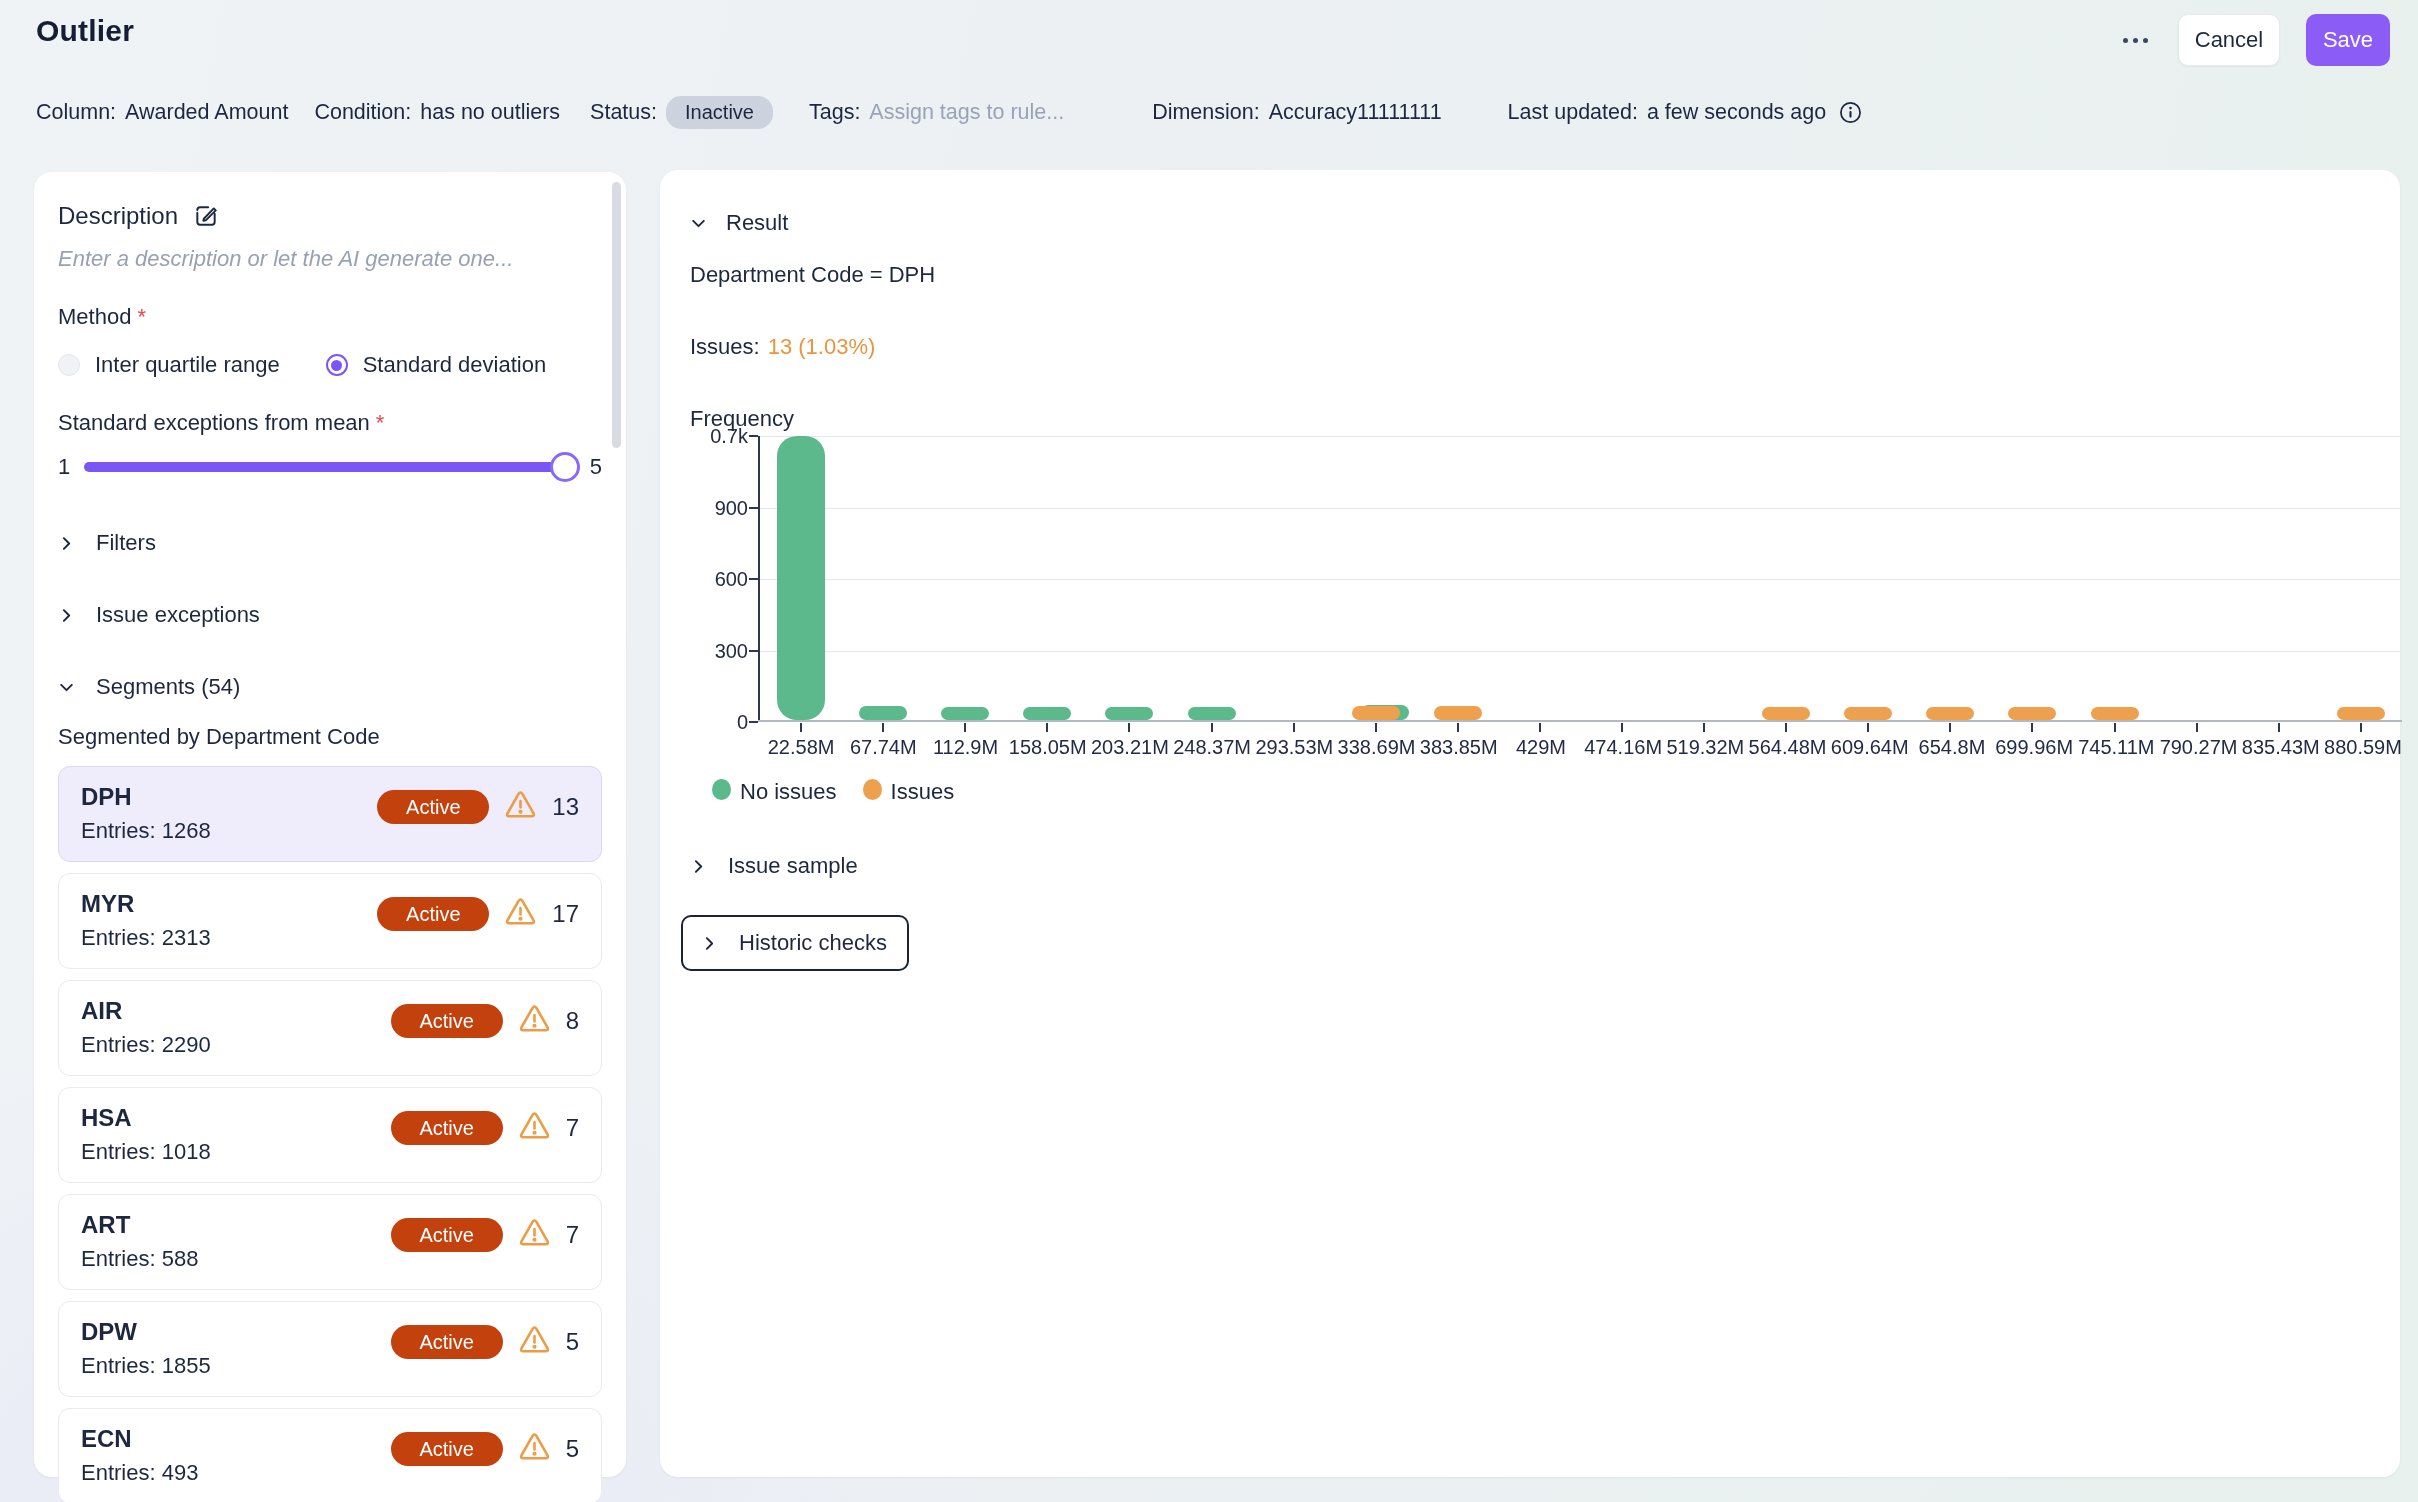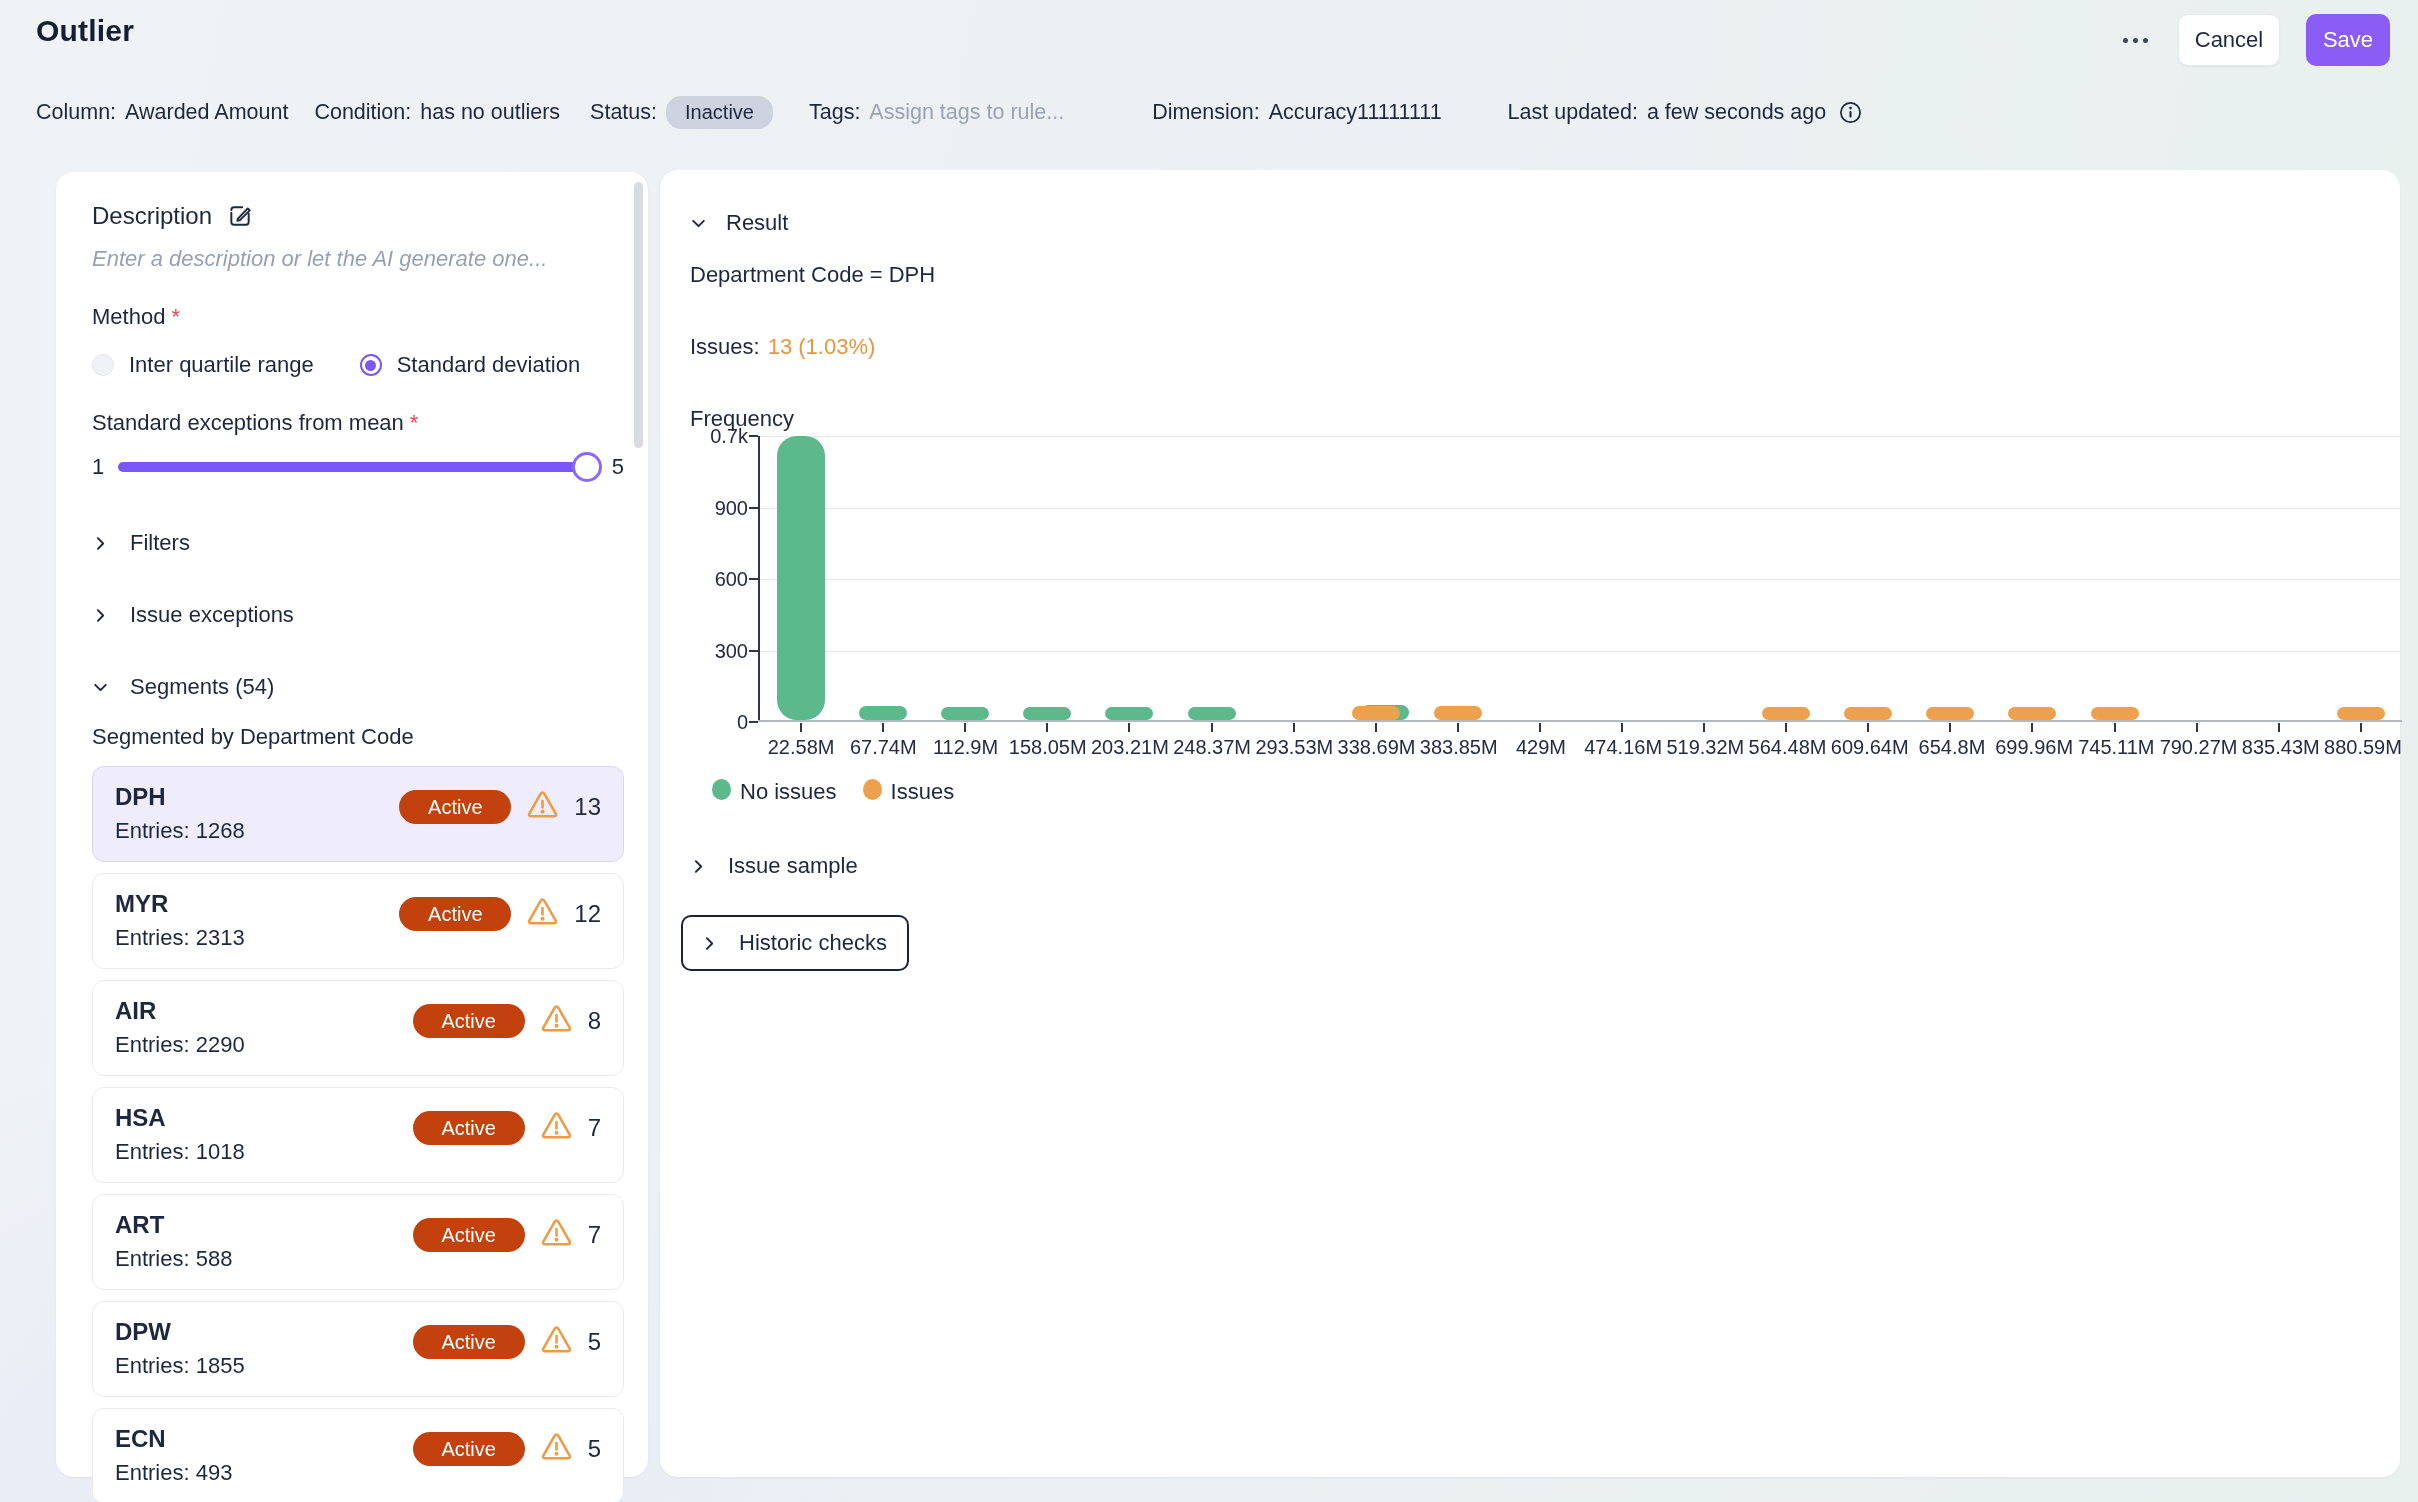--- a/index.html
+++ b/index.html
@@ -31,21 +31,21 @@
   .meta-label { color:#1d2740; }
   .meta-value { color:#1d2740; }
   .g1{margin-right:26px}.g2{margin-right:30px}.g3{margin-right:36px}.g4{margin-right:88px}.g5{margin-right:66px}
   .pill-inactive { background:#ccd3de; color:#1d2740; font-size:20px; font-weight:500;
                    padding:5px 19px; border-radius:15px; }
   .tags-placeholder { color:#9aa3b5; cursor:text; }
   .info-icon { width:23px; height:23px; margin-left:4px; cursor:pointer; }
 
   
   .panel { position:absolute; background:#fff; border-radius:18px; box-shadow:0 1px 3px rgba(16,24,40,.05); }
-  .left-panel  { left:56px;  top:172px; width:592px;  height:1305px;padding-left:12px; }
+  .left-panel  { left:34px;  top:172px; width:592px;  height:1305px; }
   .right-panel { left:660px; top:170px; width:1740px; height:1307px; }
 
   
   .lp-content { padding:30px 24px 0 24px; position:relative; height:100%; }
   .lp-scrollbar { position:absolute; right:5px; top:10px; width:9px; height:266px;
                   border-radius:5px; background:#d8dbe2; cursor:grab; }
   .desc-row { display:flex; align-items:center; gap:15px; }
   .desc-title { font-size:24px; font-weight:500; color:#1d2740; }
   .edit-icon { width:26px; height:26px; cursor:pointer; }
   .desc-placeholder { margin-top:16px; font-size:22px; font-style:italic; color:#98a1b3; cursor:text; }
@@ -243,21 +243,21 @@
             <div class="seg-name">MYR</div>
             <div class="seg-entries">Entries: 2313</div>
           </div>
           <div class="seg-right">
             <span class="pill-active">Active</span>
             <span><svg class="warn-icon" viewBox="0 0 24 22" fill="none" stroke="#ec9c44" stroke-width="2" stroke-linecap="round" stroke-linejoin="round">
                 <path d="M10.4 2.2 L1.8 17.3 Q1 19.3 3.2 19.3 H20.8 Q23 19.3 22.2 17.3 L13.6 2.2 Q12 -0.4 10.4 2.2 Z"></path>
                 <line x1="12" y1="7.5" x2="12" y2="12.5"></line>
                 <circle cx="12" cy="15.8" r="0.6" fill="#ec9c44"></circle>
               </svg></span>
-            <span class="seg-count">12</span>
+            <span class="seg-count">17</span>
           </div>
         </div>
         <div class="segment-card">
           <div>
             <div class="seg-name">AIR</div>
             <div class="seg-entries">Entries: 2290</div>
           </div>
           <div class="seg-right">
             <span class="pill-active">Active</span>
             <span><svg class="warn-icon" viewBox="0 0 24 22" fill="none" stroke="#ec9c44" stroke-width="2" stroke-linecap="round" stroke-linejoin="round">

